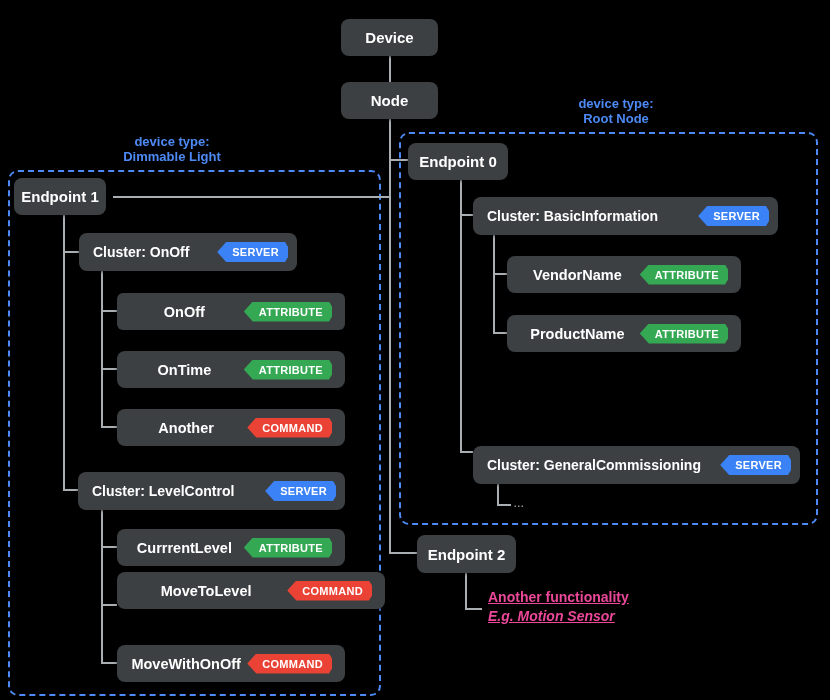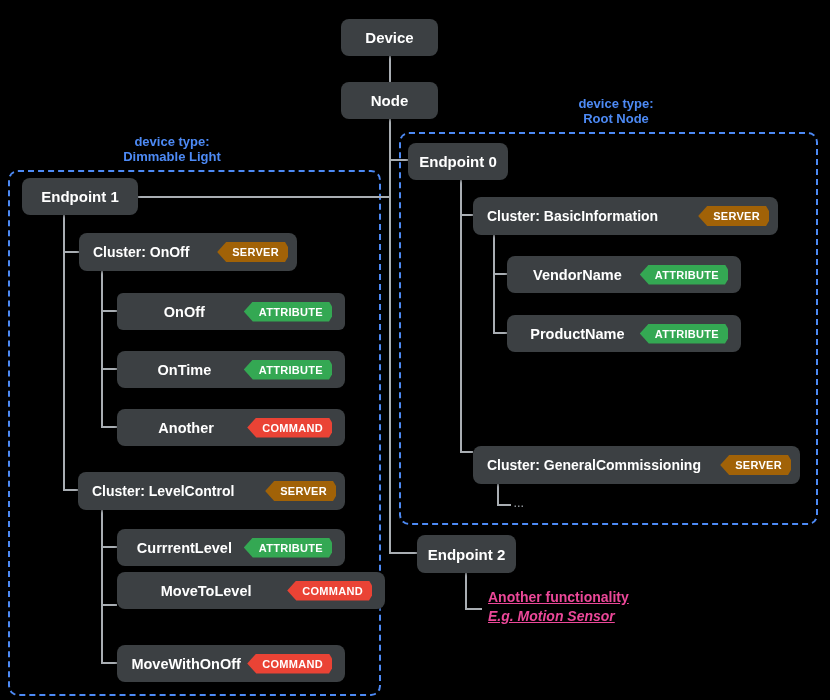--- a/index.html
+++ b/index.html
@@ -27,21 +27,21 @@
   .box.center{justify-content:center;font-size:15px;}
   .box.cluster{padding:0 9px 0 14px;justify-content:space-between;gap:4px;font-size:14px;}
   .box.row{padding:0 13px 0 8px;font-size:14.5px;}
   .box.row .lbl{flex:1;text-align:center;}
   
   .badge{
     flex:none;height:20px;line-height:20px;font-size:11px;font-weight:bold;color:#fff;
     padding:0 9px 0 15px;letter-spacing:0.3px;white-space:nowrap;
     clip-path:polygon(9px 0, calc(100% - 3px) 0, 100% 25%, 100% 75%, calc(100% - 3px) 100%, 9px 100%, 0 50%);
   }
-  .badge.server{background:#a16207;}
+  .badge.server{background:#3b82f6;}
   .badge.attribute{background:#34a853;}
   .badge.command{background:#ea4335;}
   
   .note{position:absolute;color:#ec4899;font-size:14px;font-weight:bold;line-height:19px;z-index:2;text-decoration:underline;}
   .note .em{font-style:italic;}
   .dots{position:absolute;color:#9aa0a6;font-size:9px;letter-spacing:1px;font-weight:bold;z-index:2;}
 </style>
 </head>
 <body>
 
@@ -92,21 +92,21 @@
   <div class="box center" style="left:341px;top:19px;width:97px;height:37px;">
     <span class="lbl">Device</span>
   </div>
   <div class="box center" style="left:341px;top:82px;width:97px;height:37px;">
     <span class="lbl">Node</span>
   </div>
 
   <div class="box center" style="left:408px;top:143px;width:100px;height:37px;">
     <span class="lbl">Endpoint 0</span>
   </div>
-  <div class="box center" style="left:22px;top:178px;width:116px;height:37px;">
+  <div class="box center" style="left:14px;top:178px;width:92px;height:37px;">
     <span class="lbl">Endpoint 1</span>
   </div>
   <div class="box center" style="left:417px;top:535px;width:99px;height:38px;">
     <span class="lbl">Endpoint 2</span>
   </div>
 
   <div class="box cluster" style="left:79px;top:233px;width:218px;height:38px;">
     <span class="lbl">Cluster: OnOff</span>
     <span class="badge server">SERVER</span>
   </div>

